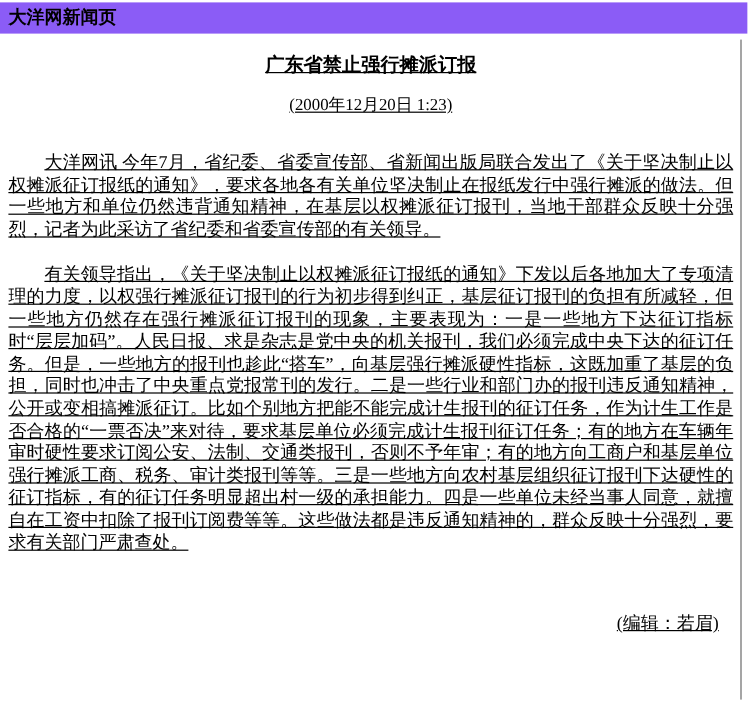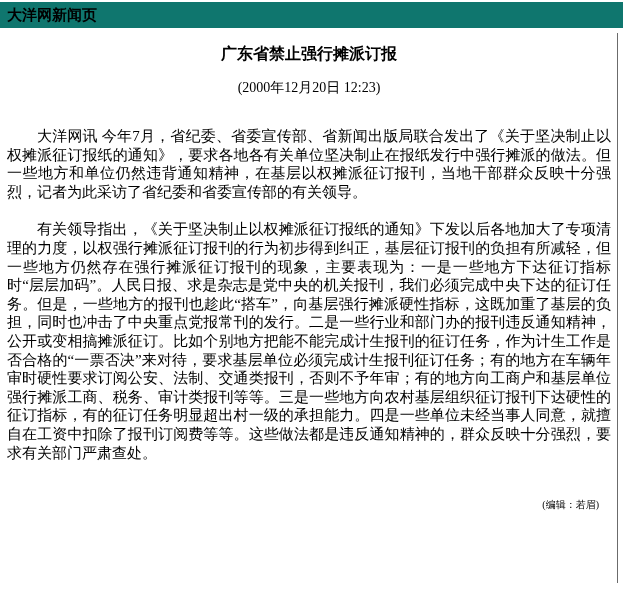--- a/index.html
+++ b/index.html
@@ -12,28 +12,29 @@
     height: 599px;
     position: relative;
     overflow: hidden;
     font-family: "Liberation Serif", "DejaVu Serif", serif;
     color: #000000;
   }
   .header-bar {
     margin-top: 2px;
     height: 26px;
     line-height: 26px;
-    background: #0f766e;
+    background: #8b5cf6;
     font-size: 15px;
     font-weight: bold;
     padding-left: 7px;
     color: #000000;
   }
   .content {
     padding: 0 12px 0 7px;
+    text-decoration: underline;
   }
   .article-title {
     text-align: center;
     font-weight: bold;
     font-size: 16px;
     margin-top: 16px;
     margin-bottom: 0;
   }
   .article-date {
     text-align: center;
@@ -46,22 +47,22 @@
     line-height: 18.6px;
     text-align: justify;
     text-indent: 2em;
     margin: 0 0 19px 0;
   }
   .article-body {
     margin-top: 30px;
   }
   .editor-credit {
     text-align: right;
-    font-size: 10px;
-    margin-top: 36px;
+    font-size: 15px;
+    margin-top: 48px;
     padding-right: 12px;
   }
   .right-frame-border {
     position: absolute;
     top: 33px;
     right: 5px;
     width: 1px;
     height: 550px;
     background: #6b6b6b;
   }
@@ -71,21 +72,21 @@
 
 <div class="header-bar">
   <span>大洋网新闻页</span>
 </div>
 
 <div class="right-frame-border"></div>
 
 <div class="content">
   <div class="article-title">广东省禁止强行摊派订报</div>
 
-  <div class="article-date">(2000年12月20日 12:23)</div>
+  <div class="article-date">(2000年12月20日 1:23)</div>
 
   <div class="article-body">
     <p>大洋网讯 今年7月，省纪委、省委宣传部、省新闻出版局联合发出了《关于坚决制止以权摊派征订报纸的通知》，要求各地各有关单位坚决制止在报纸发行中强行摊派的做法。但一些地方和单位仍然违背通知精神，在基层以权摊派征订报刊，当地干部群众反映十分强烈，记者为此采访了省纪委和省委宣传部的有关领导。</p>
     <p>有关领导指出，《关于坚决制止以权摊派征订报纸的通知》下发以后各地加大了专项清理的力度，以权强行摊派征订报刊的行为初步得到纠正，基层征订报刊的负担有所减轻，但一些地方仍然存在强行摊派征订报刊的现象，主要表现为：一是一些地方下达征订指标时“层层加码”。人民日报、求是杂志是党中央的机关报刊，我们必须完成中央下达的征订任务。但是，一些地方的报刊也趁此“搭车”，向基层强行摊派硬性指标，这既加重了基层的负担，同时也冲击了中央重点党报常刊的发行。二是一些行业和部门办的报刊违反通知精神，公开或变相搞摊派征订。比如个别地方把能不能完成计生报刊的征订任务，作为计生工作是否合格的“一票否决”来对待，要求基层单位必须完成计生报刊征订任务；有的地方在车辆年审时硬性要求订阅公安、法制、交通类报刊，否则不予年审；有的地方向工商户和基层单位强行摊派工商、税务、审计类报刊等等。三是一些地方向农村基层组织征订报刊下达硬性的征订指标，有的征订任务明显超出村一级的承担能力。四是一些单位未经当事人同意，就擅自在工资中扣除了报刊订阅费等等。这些做法都是违反通知精神的，群众反映十分强烈，要求有关部门严肃查处。</p>
   </div>
 
   <div class="editor-credit">(编辑：若眉)</div>
 </div>
 
 </body></html>

